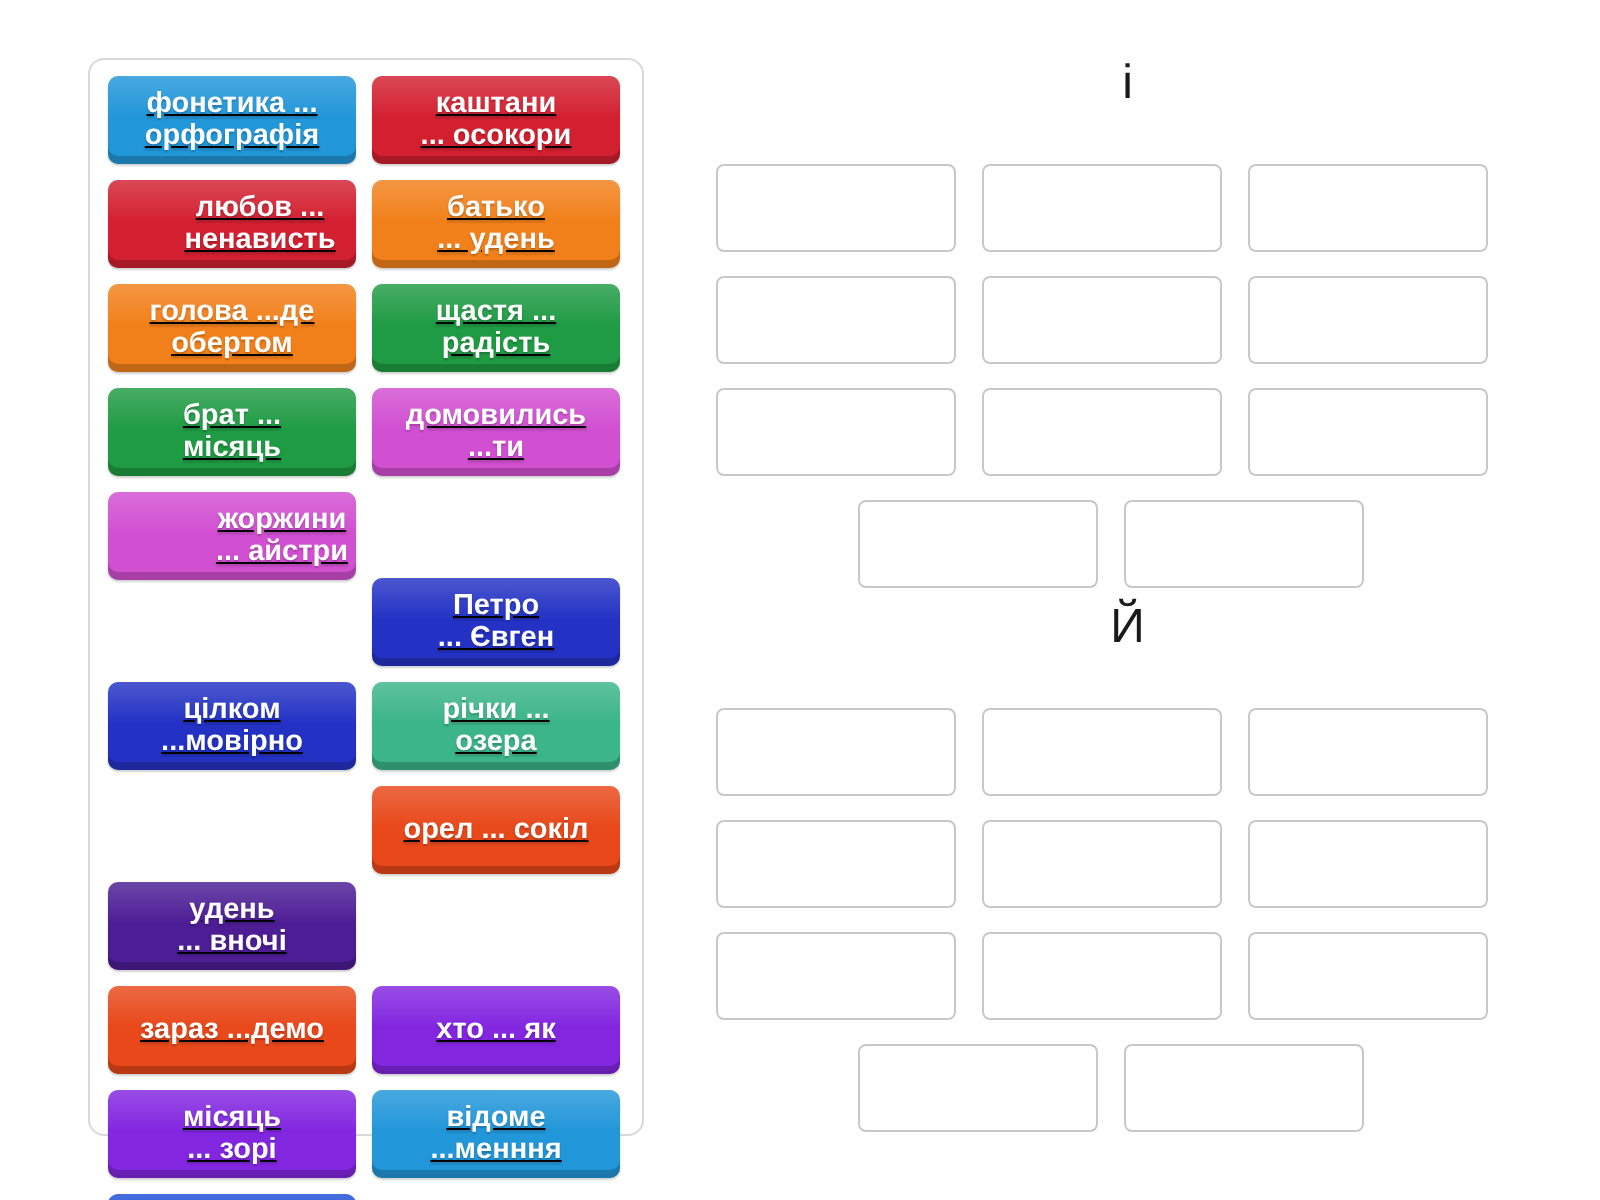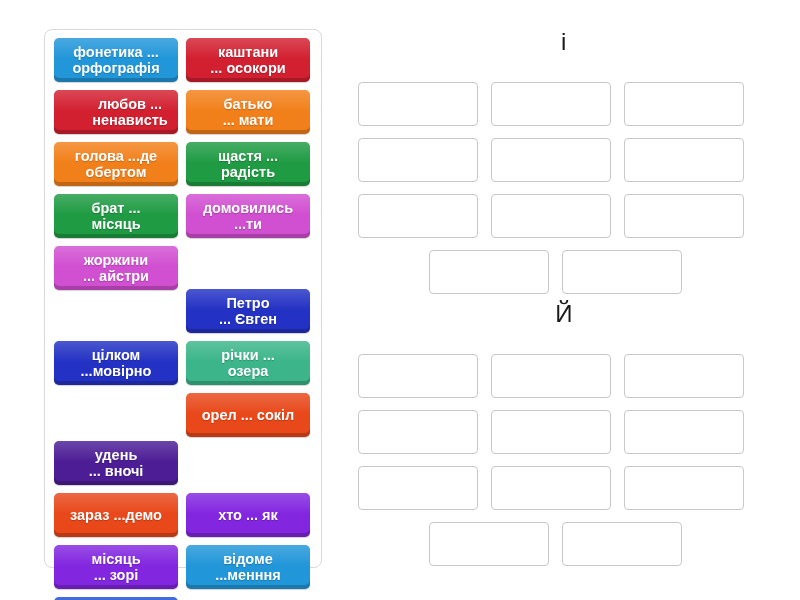--- a/index.html
+++ b/index.html
@@ -25,20 +25,21 @@
   .tray {
     position: absolute;
     left: 44px;
     top: 29px;
     width: 278px;
     height: 539px;
     background: #ffffff;
     border: 1px solid #d9d9d9;
     border-radius: 8px;
     padding: 8px 9px;
+    text-decoration: underline;
   }
 
   .tray-grid {
     display: flex;
     flex-wrap: wrap;
     align-content: flex-start;
     gap: 8px 8px;
   }
 
   .tile {
@@ -138,21 +139,21 @@
         </div>
         <div class="tile" style="background: rgb(211, 32, 48); padding-left: 32px;">
           <div>
             <span>любов ...</span>
             <span>ненависть</span>
           </div>
         </div>
         <div class="tile" style="background: rgb(242, 128, 26);">
           <div>
             <span>батько</span>
-            <span>... мати</span>
+            <span>... удень</span>
           </div>
         </div>
         <div class="tile" style="background: rgb(242, 128, 26);">
           <div>
             <span>голова ...де</span>
             <span>обертом</span>
           </div>
         </div>
         <div class="tile" style="background: rgb(31, 155, 67);">
           <div>
@@ -165,21 +166,21 @@
             <span>брат ...</span>
             <span>місяць</span>
           </div>
         </div>
         <div class="tile" style="background: rgb(209, 79, 209);">
           <div>
             <span>домовились</span>
             <span>...ти</span>
           </div>
         </div>
-        <div class="tile" style="background: rgb(209, 79, 209);">
+        <div class="tile" style="background: rgb(209, 79, 209); justify-content: flex-end;">
           <div>
             <span>жоржини</span>
             <span>... айстри</span>
           </div>
         </div>
         <div class="tile" style="background: rgb(35, 50, 196); margin-top: 43px;">
           <div>
             <span>Петро</span>
             <span>... Євген</span>
           </div>

